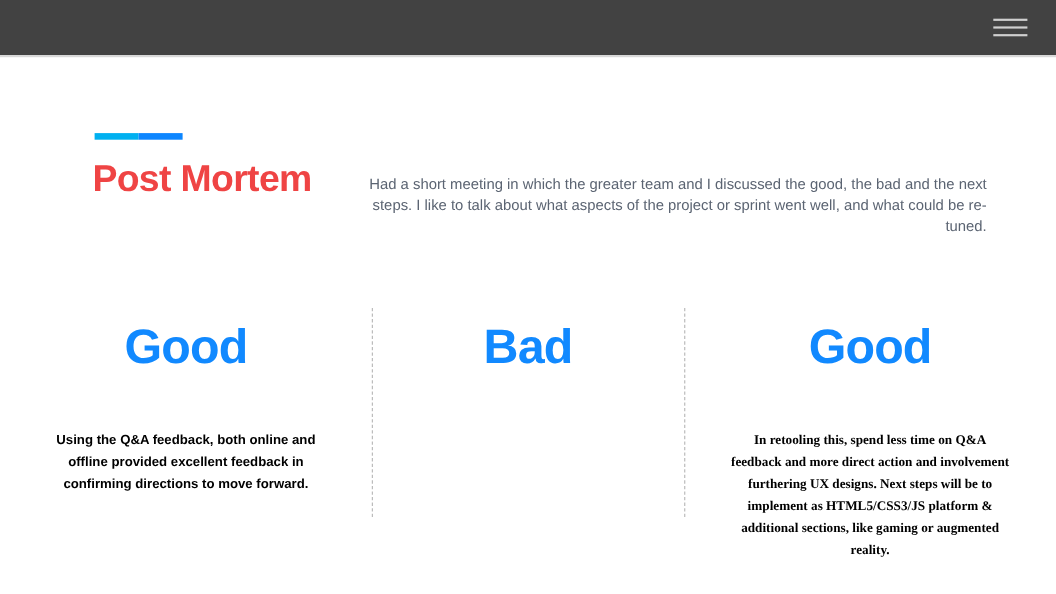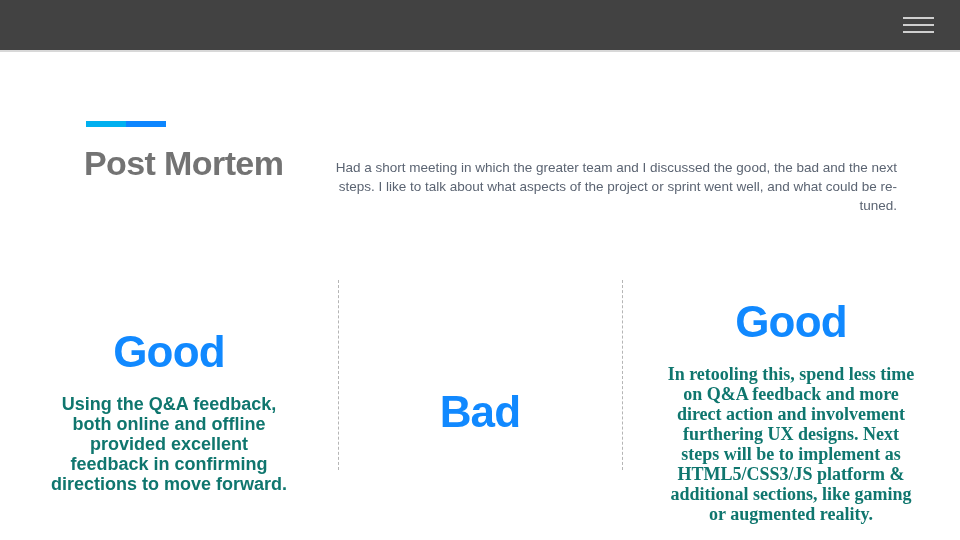--- a/index.html
+++ b/index.html
@@ -79,21 +79,21 @@
 
   .page-title {
     position: absolute;
     left: 84px;
     top: 145px;
     margin: 0;
     font-family: "Liberation Sans", sans-serif;
     font-size: 34px;
     font-weight: 700;
     letter-spacing: -0.6px;
-    color: #737373;
+    color: #ef4444;
     line-height: 1.1;
     white-space: nowrap;
   }
 
   .intro-paragraph {
     position: absolute;
     left: 331px;
     top: 158px;
     width: 566px;
     margin: 0;
@@ -106,21 +106,21 @@
   }
 
   
   .columns {
     position: absolute;
     left: 0;
     top: 280px;
     width: 960px;
     height: 250px;
     display: flex;
-    align-items: center;
+    align-items: flex-start;
   }
   .col {
     position: relative;
     box-sizing: border-box;
     padding: 0 18px;
     text-align: center;
   }
   .col-good { width: 338px; }
   .col-bad  { width: 284px; }
   .col-next { width: 338px; }
@@ -139,26 +139,26 @@
     margin: 14px 0 0 0;
     font-family: "Liberation Sans", sans-serif;
     font-size: 44px;
     font-weight: 700;
     letter-spacing: -0.8px;
     line-height: 1;
     color: #1189ff;
   }
 
   .col-body {
-    margin: 20px auto 0 auto;
-    font-family: "Liberation Sans", sans-serif;
-    font-size: 18px;
+    margin: 52px auto 0 auto;
+    font-family: "Liberation Sans", sans-serif;
+    font-size: 12px;
     font-weight: 700;
     line-height: 20px;
-    color: #0f766e;
+    color: #000000;
   }
   .col-good .col-body { width: 238px; }
   .col-bad  .col-body { width: 196px; }
   .col-next .col-body { width: 256px; font-family: Liberation Serif, serif; }
 </style>
 </head>
 <body>
 
 <div class="slide">
 

